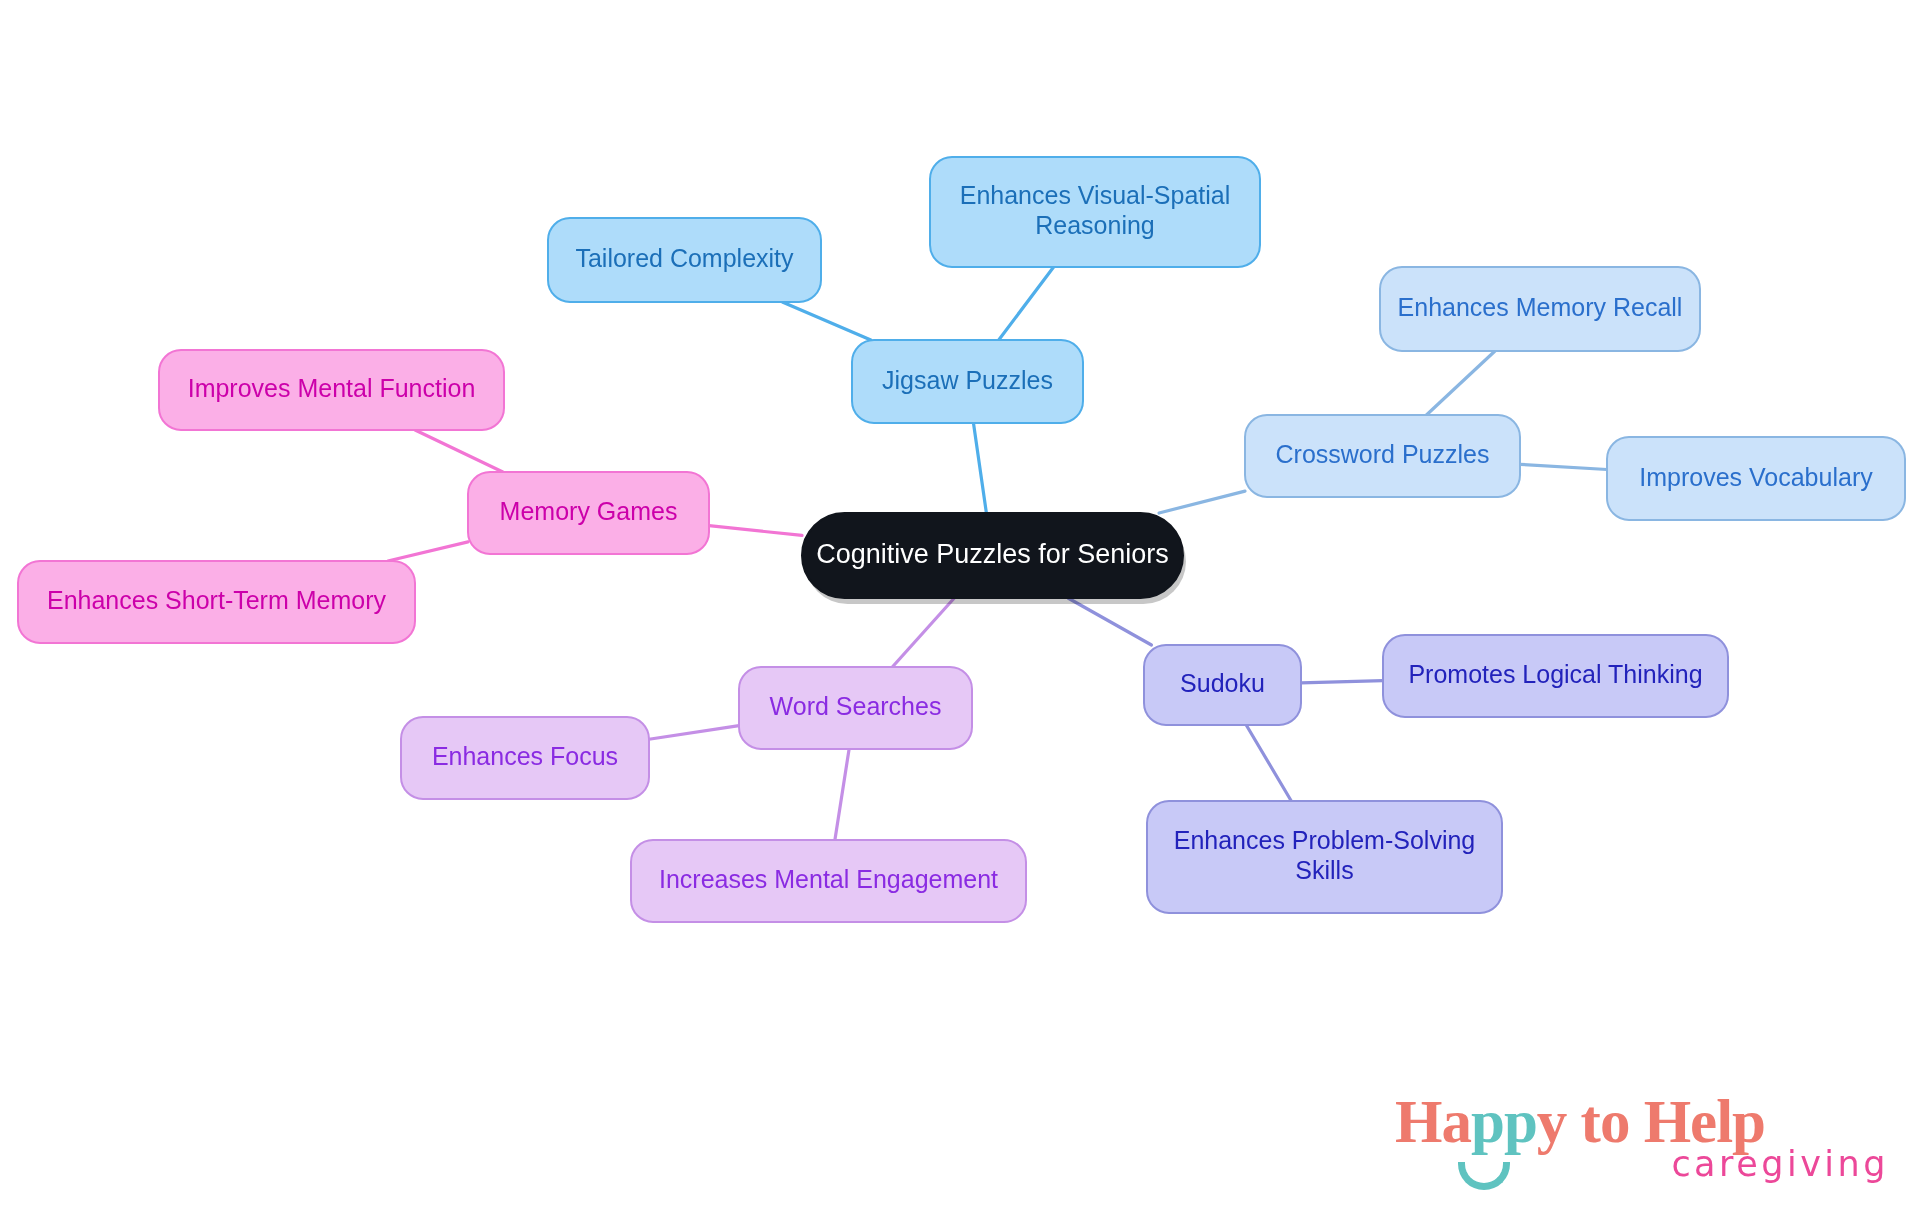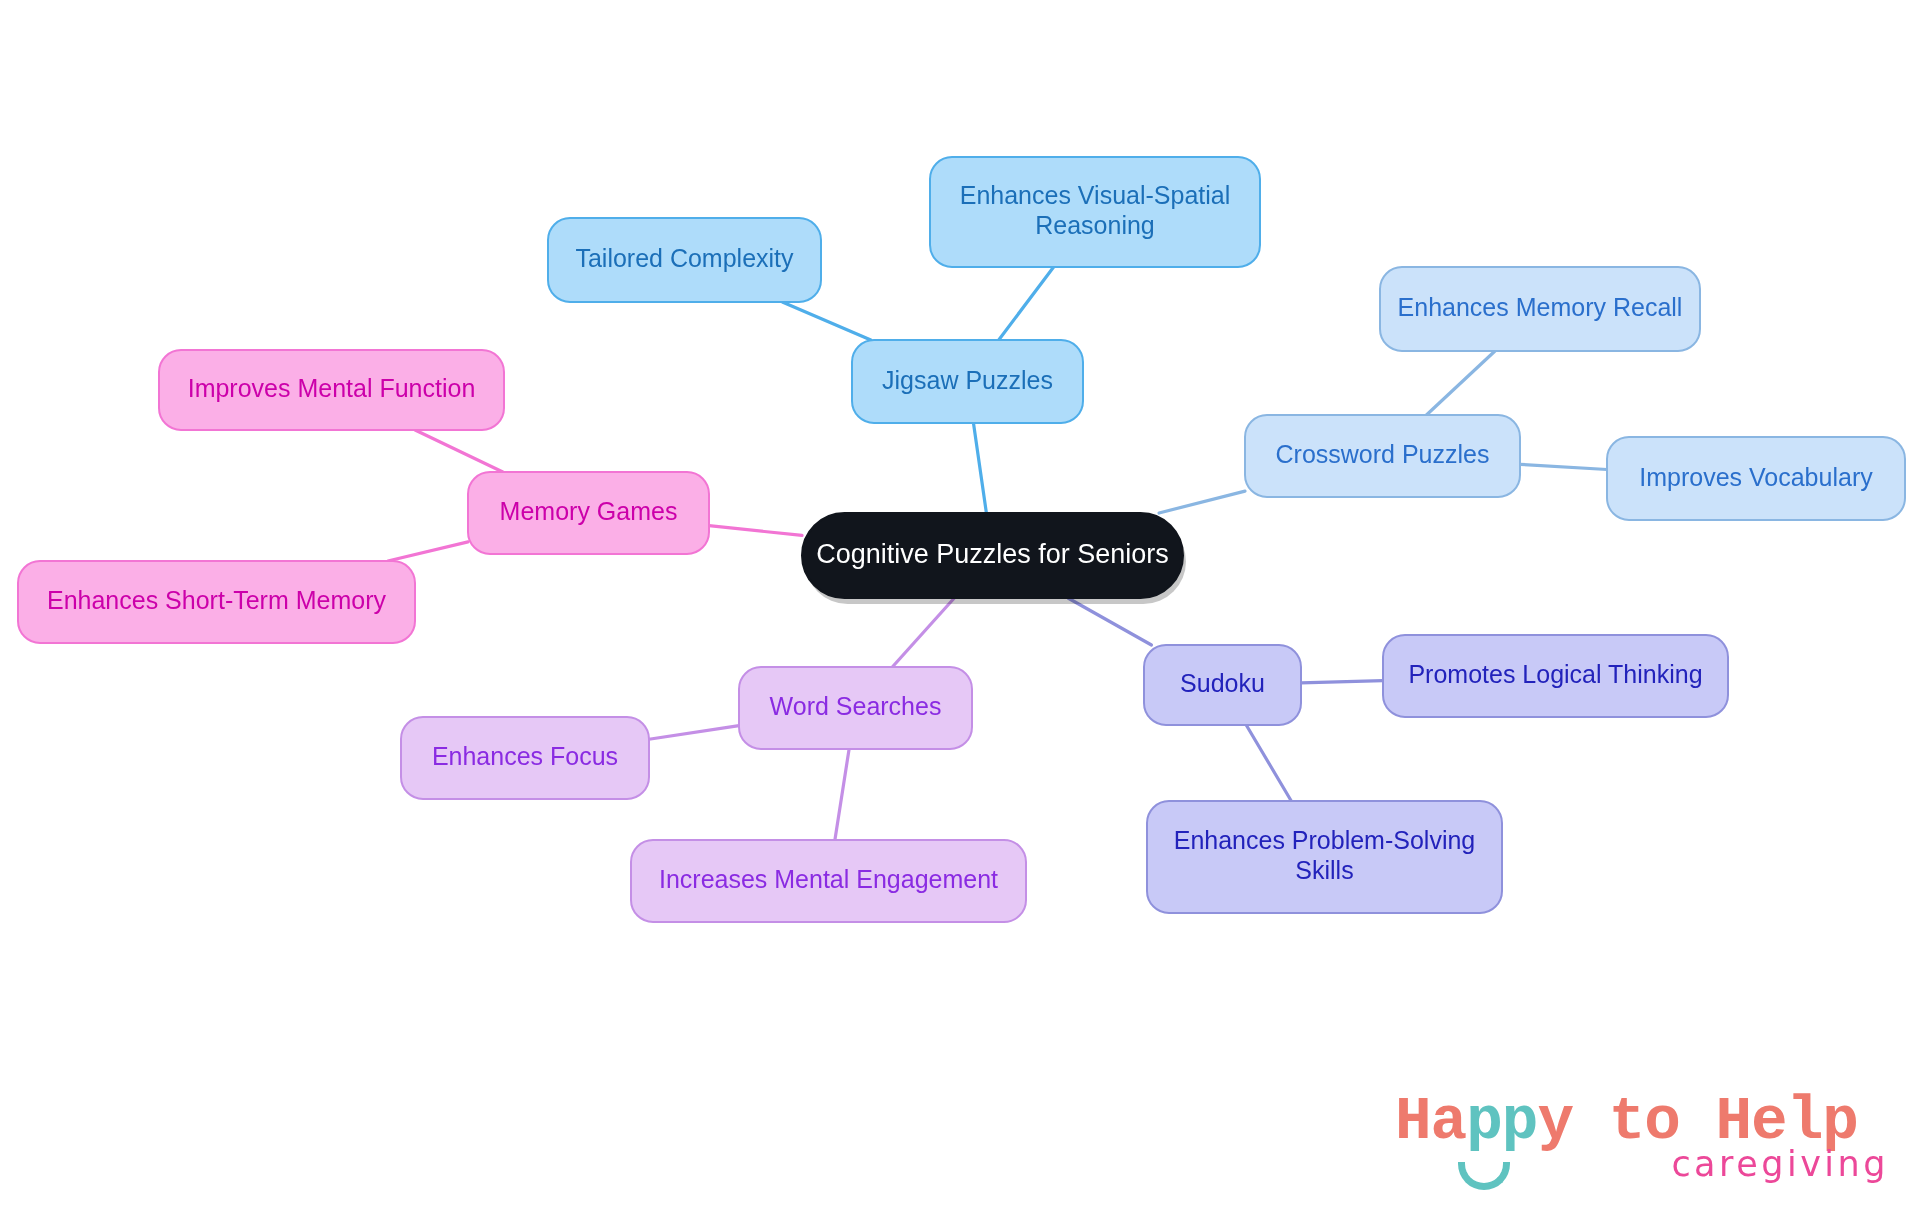--- a/index.html
+++ b/index.html
@@ -44,21 +44,21 @@
     position: absolute;
     left: 1395px;
     top: 1088px;
     width: 500px;
     height: 112px;
     user-select: none;
   }
   .logo-line1 {
     position: absolute;
     left: 0; top: 0;
-    font-family: Liberation Mono, monospace;
+    font-family: Liberation Serif, serif;
     font-weight: bold;
     font-size: 61px;
     letter-spacing: -1px;
     line-height: 68px;
     white-space: nowrap;
   }
   .logo-line2 {
     position: absolute;
     right: 6px;
     top: 56px;

